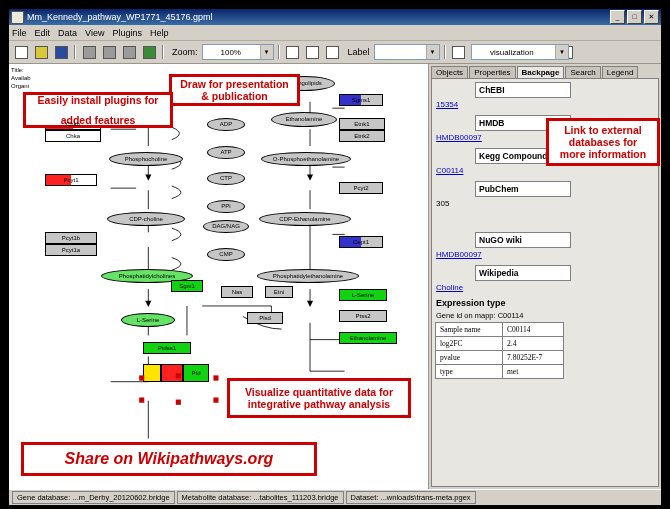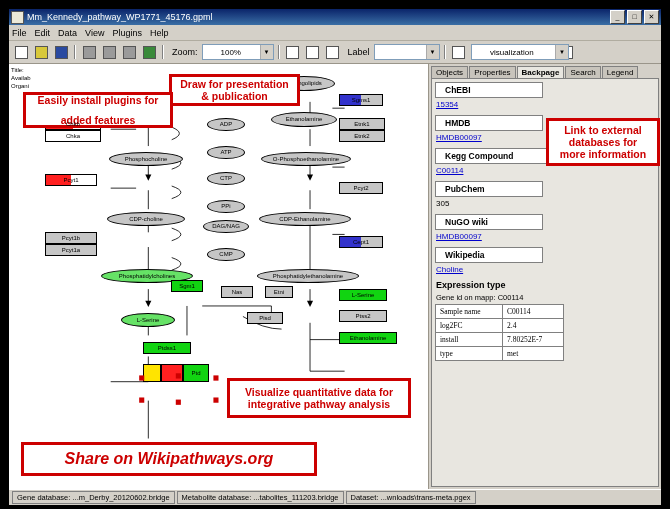--- a/index.html
+++ b/index.html
@@ -37,23 +37,23 @@
   .body{display:flex;height:calc(100% - 16px - 15px - 20px - 15px);}
   .canvaswrap{flex:1;background:#fff;position:relative;overflow:hidden;border-right:1px solid #9a958a;}
   .leftmeta{position:absolute;left:2px;top:2px;font-size:6px;color:#000;line-height:8px;}
 
   
   .sidepanel{width:232px;background:#d4d0c8;display:flex;flex-direction:column;}
   .tabrow{display:flex;height:14px;align-items:flex-end;padding-left:2px;background:#d4d0c8;}
   .tab{font-size:8px;padding:1px 4px;border:1px solid #808080;border-bottom:none;background:#c8c4bc;margin-right:1px;}
   .tab.active{background:#e8e6e0;font-weight:bold;}
   .sidebody{flex:1;background:#e8e6e0;border:1px solid #808080;margin:0 2px 2px 2px;overflow:hidden;padding:3px;}
-  .fieldbox{background:#fff;border:1px solid #808080;font-size:8.5px;font-weight:bold;padding:2px 9px;width:88px;margin-bottom:2px;}
+  .fieldbox{background:#fff;border:1px solid #808080;font-size:8.5px;font-weight:bold;padding:2px 3px;width:88px;margin-bottom:2px;margin-left:40px;}
   .linktxt{color:#0000cc;text-decoration:underline;font-size:8px;margin:0 0 6px 1px;display:block;}
-  .plaintxt{font-size:8px;margin:0 0 6px 1px;display:block;color:#000;}
+  .plaintxt{font-size:8px;margin:0 0 24px 1px;display:block;color:#000;}
   .exprtitle{font-size:9px;font-weight:bold;margin:4px 0 3px 1px;}
   .geneid{font-size:7.5px;margin:0 0 2px 1px;}
   .dtable{border-collapse:collapse;font-size:7.5px;font-family:Liberation Serif, serif;}
   .dtable td{border:1px solid #808080;background:#fff;padding:1px 4px;height:11px;}
   .dtable td.c1{width:58px;}
   .dtable td.c2{width:52px;}
 
   
   .statusbar{height:15px;background:#d4d0c8;border-top:1px solid #fff;display:flex;align-items:center;font-size:7.5px;padding:0 3px;gap:0;}
   .statusbar .seg{border:1px solid #808080;border-top-color:#808080;padding:1px 4px;margin-right:2px;background:#d4d0c8;white-space:nowrap;}
@@ -333,21 +333,21 @@
           <tbody>
               <tr>
             <td class="c1">Sample name</td>
             <td class="c2">C00114</td>
           </tr>
           <tr>
             <td class="c1">log2FC</td>
             <td class="c2">2.4</td>
           </tr>
           <tr>
-            <td class="c1">install</td>
+            <td class="c1">pvalue</td>
             <td class="c2">7.80252E-7</td>
           </tr>
           <tr>
             <td class="c1">type</td>
             <td class="c2">met</td>
           </tr>
         </tbody>
           </table>
       </div>
     </div>

